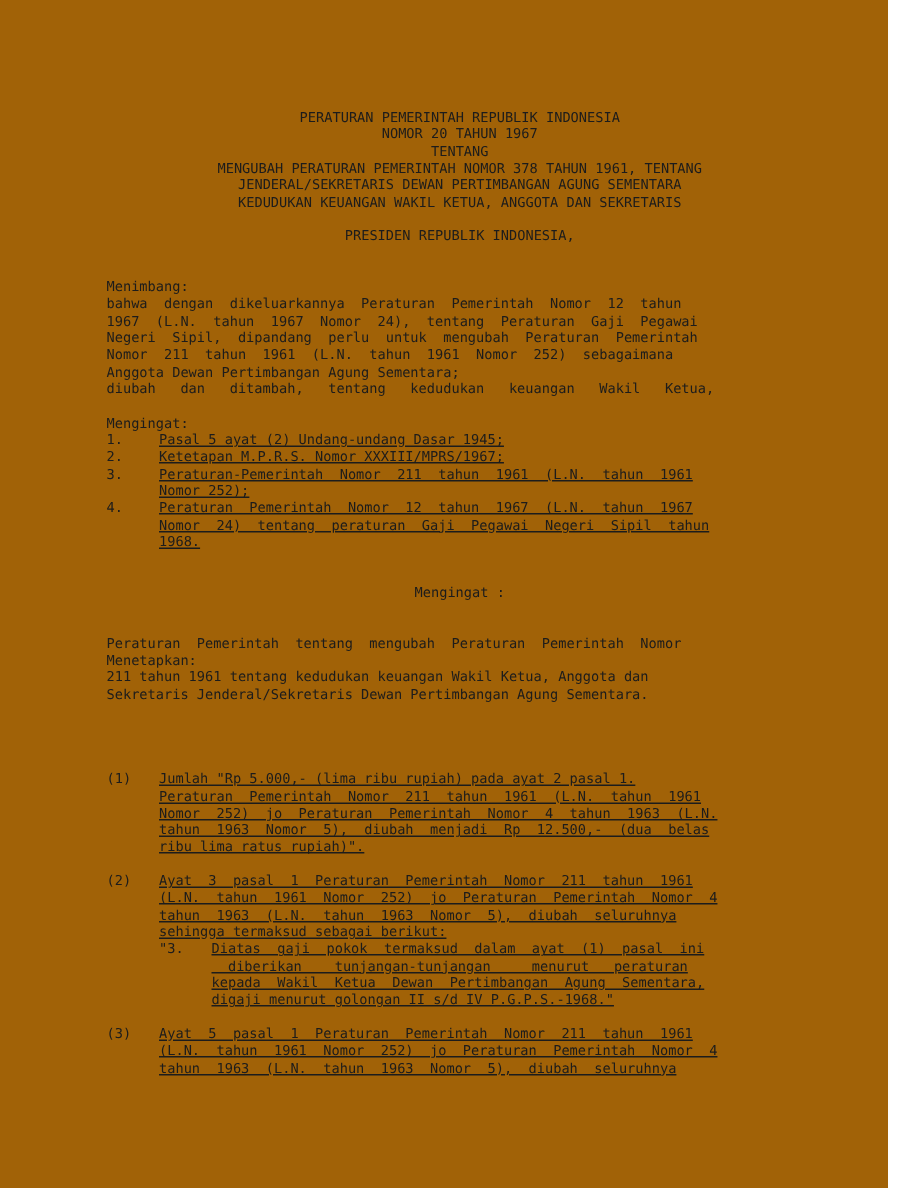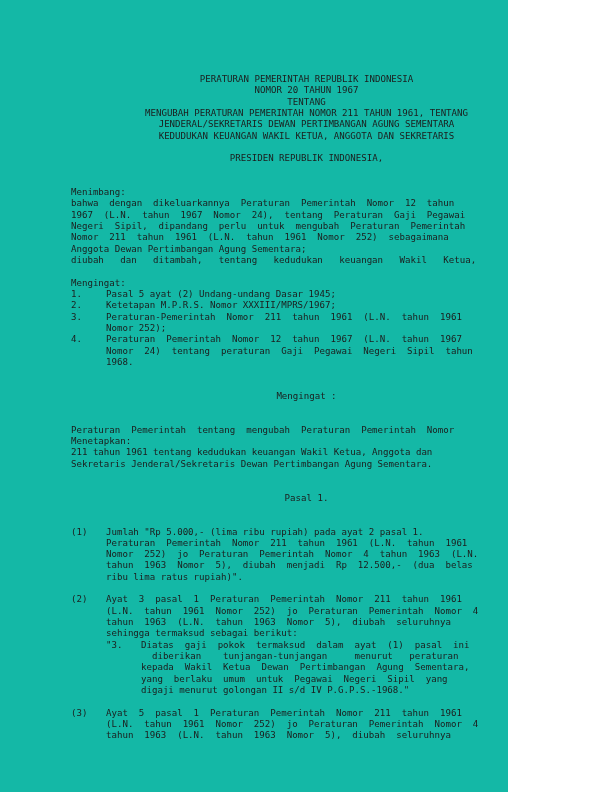--- a/index.html
+++ b/index.html
@@ -7,23 +7,23 @@
     margin: 0;
     padding: 0;
     background: #ffffff;
   }
   body {
     font-family: "DejaVu Sans Mono", "Liberation Mono", monospace;
     color: #1c1c1c;
   }
   .page {
     position: relative;
-    width: 508px;
+    width: 592px;
     height: 792px;
-    background: #14b8a6;
+    background: #a16207;
     overflow: hidden;
     box-sizing: border-box;
   }
   .content {
     position: absolute;
     left: 71px;
     top: 74px;
     width: 471px;
   }
   .ln {
@@ -49,21 +49,21 @@
   }
   .marker {
     width: 35px;
     flex: 0 0 35px;
     white-space: pre;
   }
   .rowbody {
     flex: 1 1 auto;
     min-width: 0;
   }
-  .rowbody .ln { display: block; }
+  .rowbody .ln { display: block; text-decoration: underline; }
 
   
   .sub .marker {
     width: 35px;
     flex: 0 0 35px;
   }
   .subwrap {
     padding-left: 0px;
   }
   .jline {
@@ -74,21 +74,21 @@
 </head>
 <body>
 
 <div class="page">
   <div class="content">
 
     <div>
       <div class="ln center">PERATURAN PEMERINTAH REPUBLIK INDONESIA</div>
       <div class="ln center">NOMOR 20 TAHUN 1967</div>
       <div class="ln center">TENTANG</div>
-      <div class="ln center">MENGUBAH PERATURAN PEMERINTAH NOMOR 211 TAHUN 1961, TENTANG</div>
+      <div class="ln center">MENGUBAH PERATURAN PEMERINTAH NOMOR 378 TAHUN 1961, TENTANG</div>
       <div class="ln center">JENDERAL/SEKRETARIS DEWAN PERTIMBANGAN AGUNG SEMENTARA</div>
       <div class="ln center">KEDUDUKAN KEUANGAN WAKIL KETUA, ANGGOTA DAN SEKRETARIS</div>
     </div>
 
     <div class="spacer-1"></div>
 
     <div class="ln center">PRESIDEN REPUBLIK INDONESIA,</div>
 
     <div class="spacer-2"></div>
 
@@ -147,21 +147,20 @@
 
     <div>
       <div class="ln">Peraturan  Pemerintah  tentang  mengubah  Peraturan  Pemerintah  Nomor</div>
       <div class="ln">Menetapkan:</div>
       <div class="ln">211 tahun 1961 tentang kedudukan keuangan Wakil Ketua, Anggota dan</div>
       <div class="ln">Sekretaris Jenderal/Sekretaris Dewan Pertimbangan Agung Sementara.</div>
     </div>
 
     <div class="spacer-2"></div>
 
-    <div class="ln center">Pasal 1.</div>
 
     <div class="spacer-2"></div>
 
     <div class="row">
       <div class="marker">(1)</div>
       <div class="rowbody">
         <span class="ln jline">Jumlah "Rp 5.000,- (lima ribu rupiah) pada ayat 2 pasal 1.</span>
         <span class="ln jline">Peraturan  Pemerintah  Nomor  211  tahun  1961  (L.N.  tahun  1961</span>
         <span class="ln jline">Nomor  252)  jo  Peraturan  Pemerintah  Nomor  4  tahun  1963  (L.N.</span>
         <span class="ln jline">tahun  1963  Nomor  5),  diubah  menjadi  Rp  12.500,-  (dua  belas</span>
@@ -178,21 +177,20 @@
         <span class="ln jline">(L.N.  tahun  1961  Nomor  252)  jo  Peraturan  Pemerintah  Nomor  4</span>
         <span class="ln jline">tahun  1963  (L.N.  tahun  1963  Nomor  5),  diubah  seluruhnya</span>
         <span class="ln jline">sehingga termaksud sebagai berikut:</span>
 
         <div class="row sub subwrap">
           <div class="marker">"3.</div>
           <div class="rowbody">
             <span class="ln jline">Diatas  gaji  pokok  termaksud  dalam  ayat  (1)  pasal  ini</span>
             <span class="ln jline">  diberikan    tunjangan-tunjangan     menurut   peraturan</span>
             <span class="ln jline">kepada  Wakil  Ketua  Dewan  Pertimbangan  Agung  Sementara,</span>
-            <span class="ln jline">yang  berlaku  umum  untuk  Pegawai  Negeri  Sipil  yang</span>
             <span class="ln jline">digaji menurut golongan II s/d IV P.G.P.S.-1968."</span>
           </div>
         </div>
       </div>
     </div>
 
     <div class="spacer-1"></div>
 
     <div class="row">
       <div class="marker">(3)</div>

